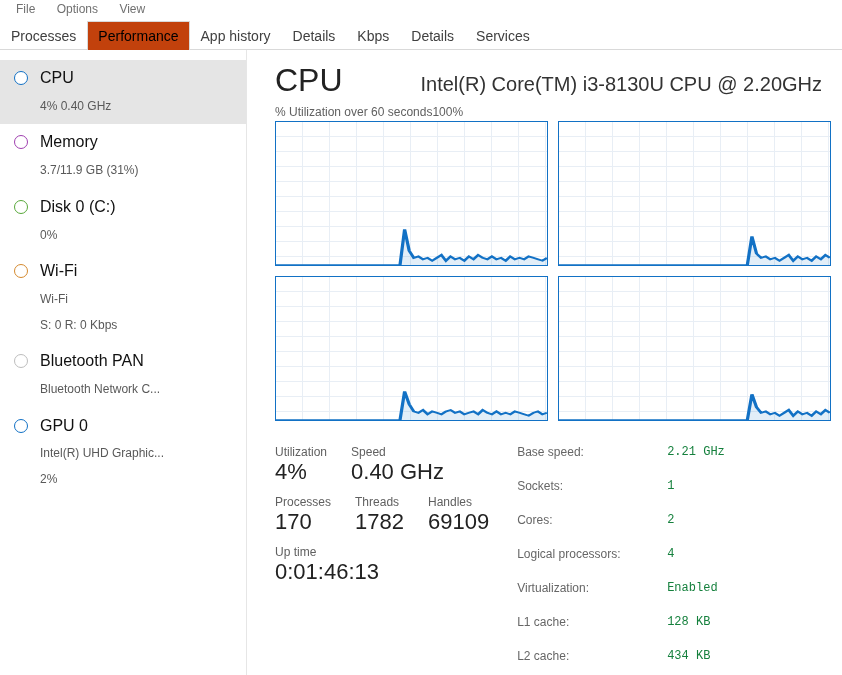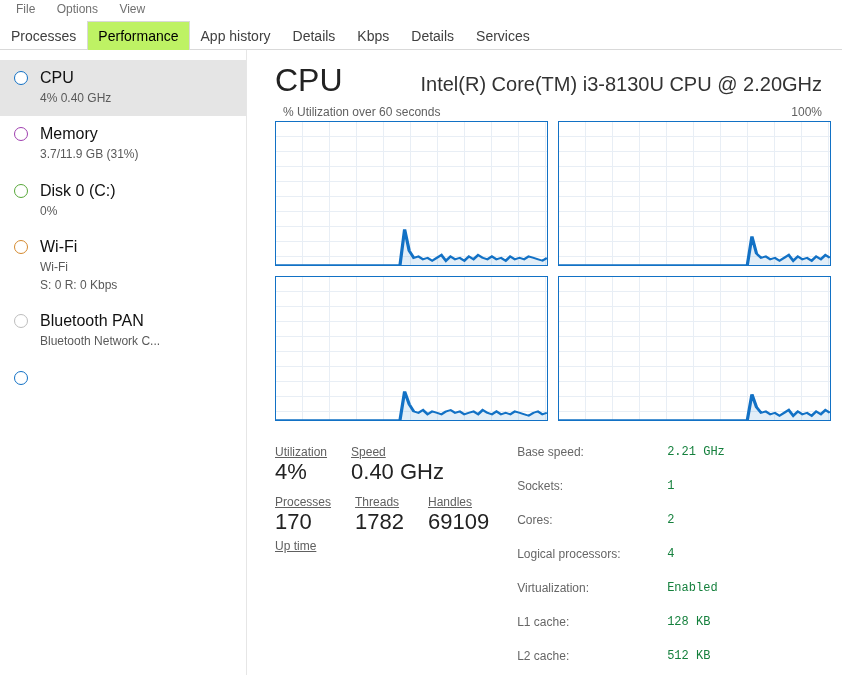--- a/index.html
+++ b/index.html
@@ -33,21 +33,21 @@
     padding: 6px 10px 6px 10px;
     position: relative;
     color: #404040;
     border: 1px solid transparent;
     border-bottom: none;
     top: 1px;
     cursor: default;
   }
   .tab.active {
     border-color: #d9d9d9;
-    background: #bef264;
+    background: #c2410c;
     color: #000;
   }
   .main {
     display: flex;
     height: calc(100% - 50px);
   }
   .sidebar {
     width: 247px;
     border-right: 1px solid #e6e6e6;
     padding-top: 10px;
@@ -65,41 +65,40 @@
     height: 14px;
     border-radius: 50%;
     margin-top: 3px;
     margin-right: 12px;
     flex-shrink: 0;
     border: 1.5px solid #9e9e9e;
     background: #ffffff;
   }
   .side-text { line-height: 1.3; }
   .side-title { font-size: 16px; color: #111; }
-  .side-sub { font-size: 12px; color: #595959; margin-top: 2px; }
+  .side-sub { font-size: 12px; color: #595959; margin-top: 10px; }
   .content {
     flex: 1 1 auto;
     padding: 12px 20px 20px 28px;
     overflow: hidden;
   }
   .header-row {
     display: flex;
     align-items: baseline;
     justify-content: space-between;
   }
   .h1 { font-size: 32px; font-weight: 400; color: #222; }
   .cpuname { font-size: 20px; color: #333; }
   .chartlabels {
     display: flex;
-    justify-content: space-between;
+    justify-content: flex-start;
     font-size: 12px;
     color: #606060;
     margin-top: 6px;
     margin-bottom: 2px;
-    margin-left: 8px;
   }
   .chartgrid {
     display: grid;
     grid-template-columns: 1fr 1fr;
     grid-template-rows: 1fr 1fr;
     gap: 10px 10px;
     width: 556px;
     height: 300px;
   }
   .chartbox {
@@ -121,21 +120,21 @@
     stroke: none;
   }
   .stats {
     display: flex;
     margin-top: 24px;
     gap: 28px;
   }
   .leftstats { flex: 0 0 auto; }
   .statrow { display: flex; gap: 24px; }
   .statblock { }
-  .statlabel { font-size: 12px; color: #606060; text-decoration: underline; }
+  .statlabel { font-size: 12px; color: #606060; }
   .statvalue { font-size: 22px; font-weight: 400; color: #222; margin-top: 0px; }
   .rightstats {
     flex: 0 0 auto;
     font-size: 12px;
     color: #666;
     display: grid;
     grid-template-columns: 130px 90px;
     row-gap: 6px;
     column-gap: 6px;
     gap: 20px;
@@ -194,20 +193,25 @@
       </div>
       <div class="side-item">
         <div class="side-ring" style="border-color: rgb(189, 189, 189);"></div>
         <div class="side-text">
           <div class="side-title">Bluetooth PAN</div>
           <div class="side-sub">Bluetooth Network C...</div>
         </div>
       </div>
       <div class="side-item">
         <div class="side-ring" style="border-color: rgb(18, 113, 197);"></div>
+        <div class="side-text">
+          <div class="side-title">GPU 0</div>
+          <div class="side-sub">Intel(R) UHD Graphic...</div>
+          <div class="side-sub">2%</div>
+        </div>
       </div>
     </div>
 
   <div class="content">
     <div class="header-row">
       <div class="h1">CPU</div>
       <div class="cpuname">Intel(R) Core(TM) i3-8130U CPU @ 2.20GHz</div>
     </div>
     <div class="chartlabels">
       <span>% Utilization over 60 seconds</span>
@@ -259,37 +263,38 @@
           </div>
           <div class="statblock">
             <div class="statlabel">Threads</div>
             <div class="statvalue">1782</div>
           </div>
           <div class="statblock">
             <div class="statlabel">Handles</div>
             <div class="statvalue">69109</div>
           </div>
         </div>
-        <div style="margin-top:4px;">
+        <div style="margin-top:10px;">
           <div class="statlabel">Up time</div>
+          <div class="statvalue">0:01:46:13</div>
         </div>
       </div>
       <div class="rightstats" id="rightstats">
           <div>Base speed:</div>
           <div class="rv">2.21 GHz</div>
           <div>Sockets:</div>
           <div class="rv">1</div>
           <div>Cores:</div>
           <div class="rv">2</div>
           <div>Logical processors:</div>
           <div class="rv">4</div>
           <div>Virtualization:</div>
           <div class="rv">Enabled</div>
           <div>L1 cache:</div>
           <div class="rv">128 KB</div>
           <div>L2 cache:</div>
-          <div class="rv">512 KB</div>
+          <div class="rv">434 KB</div>
           <div>L3 cache:</div>
           <div class="rv">4.0 MB</div>
         </div>
     </div>
   </div>
 </div>
 
 </body></html>

